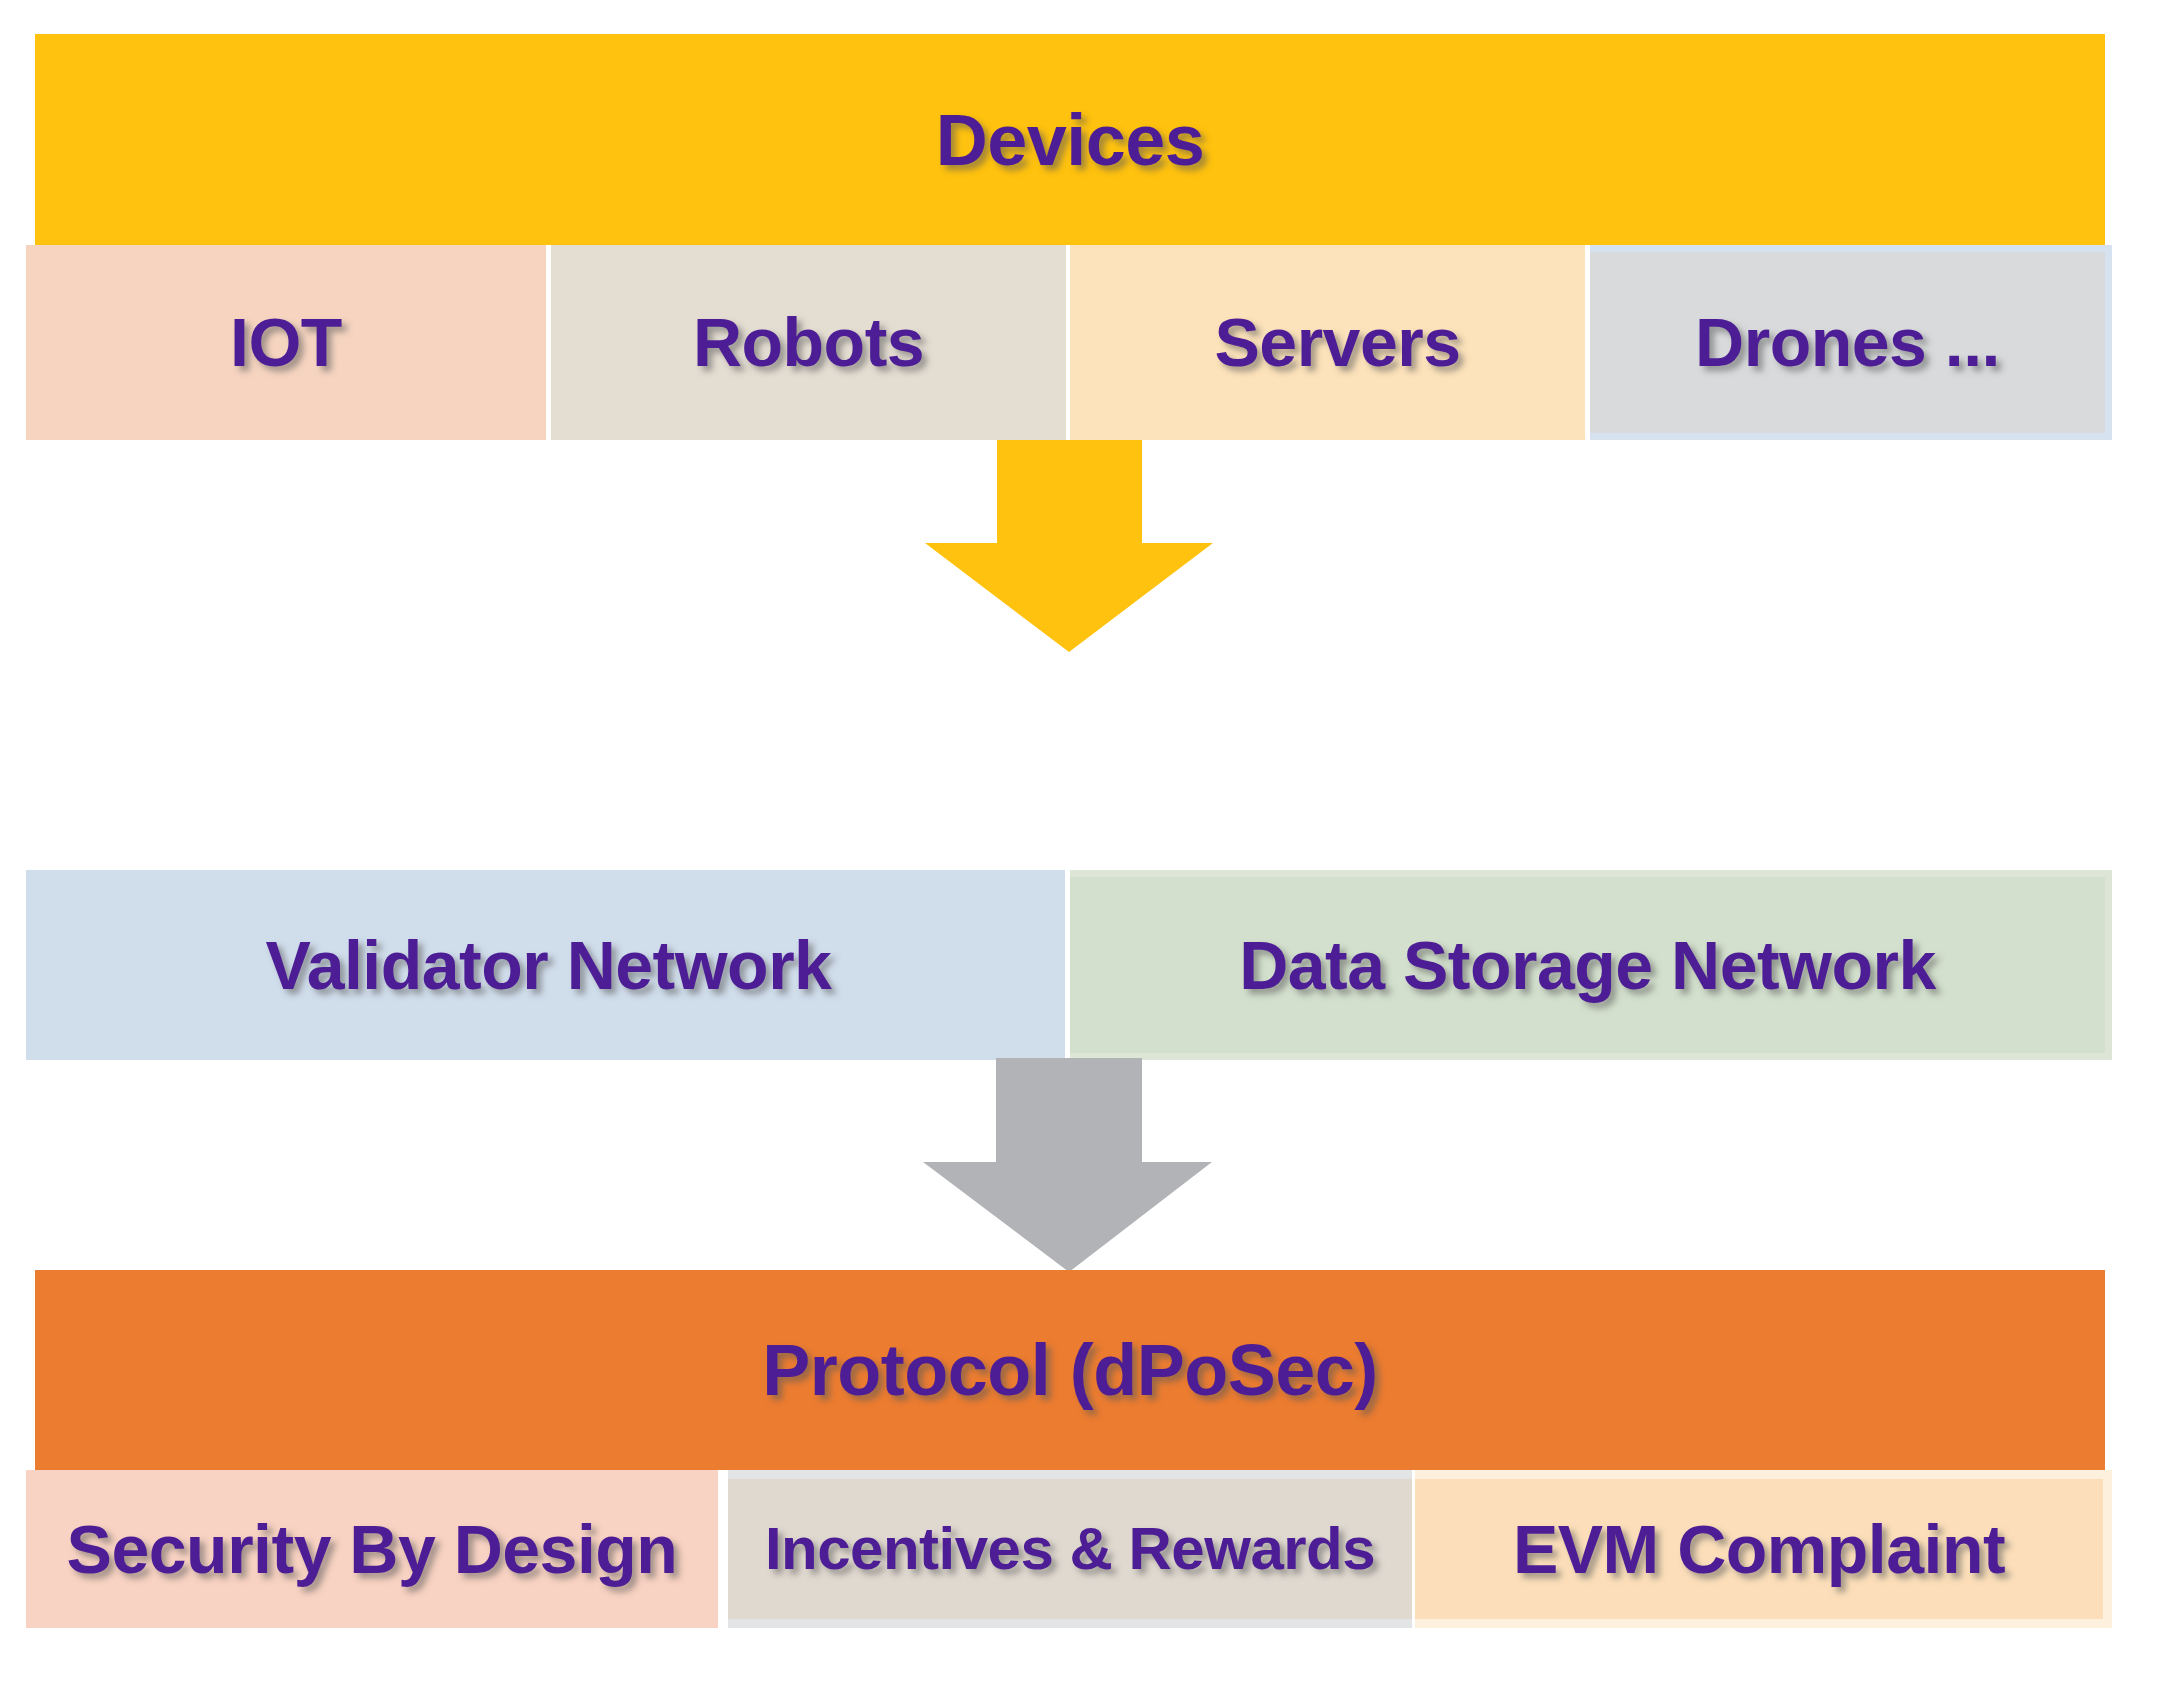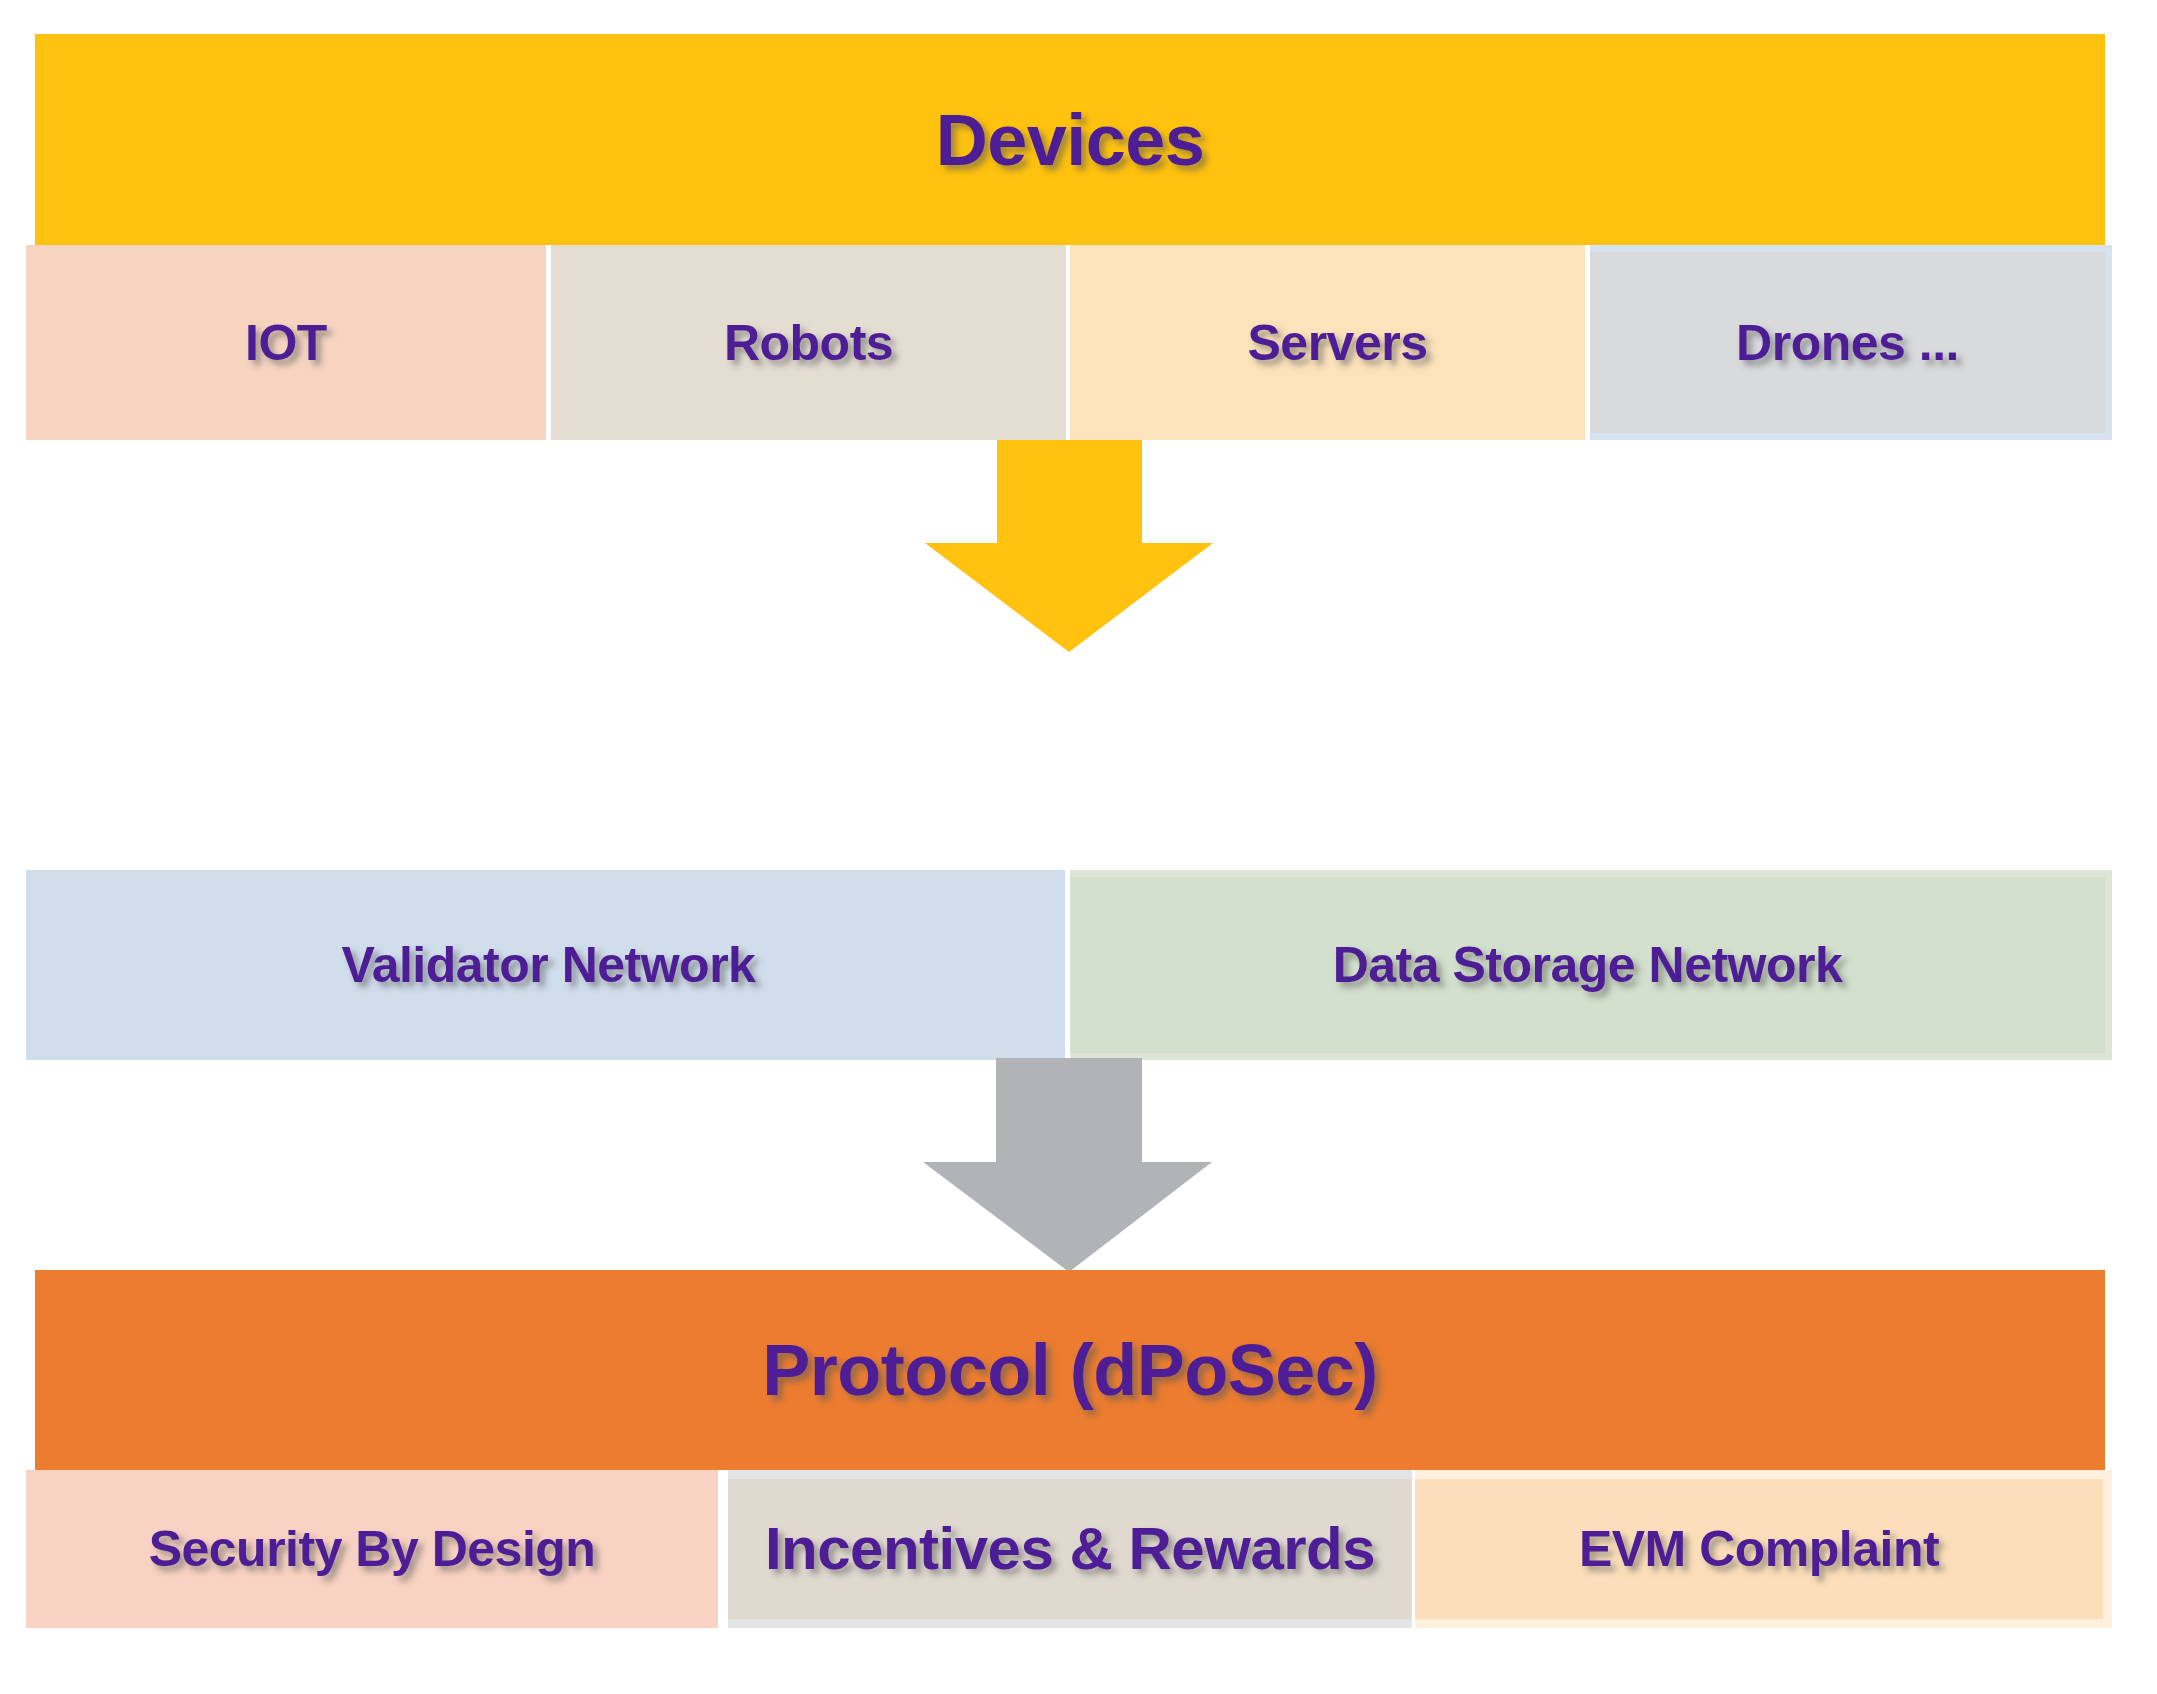--- a/index.html
+++ b/index.html
@@ -57,21 +57,21 @@
 
   .subbox {
     position: relative;
     display: flex;
     align-items: center;
     justify-content: center;
     box-sizing: border-box;
     text-align: center;
   }
   .subbox .band-label {
-    font-size: 50px;
+    font-size: 68px;
     font-weight: bold;
     line-height: 1.12;
     white-space: normal;
     padding: 0 12px;
   }
 
   
   #sub-iot     { flex: 0 0 520px; background: #F6D4C0; }
   #gap-a       { flex: 0 0 5px;   background: #ffffff; }
   #sub-robots  { flex: 0 0 515px; background: #E4DDD2; }

